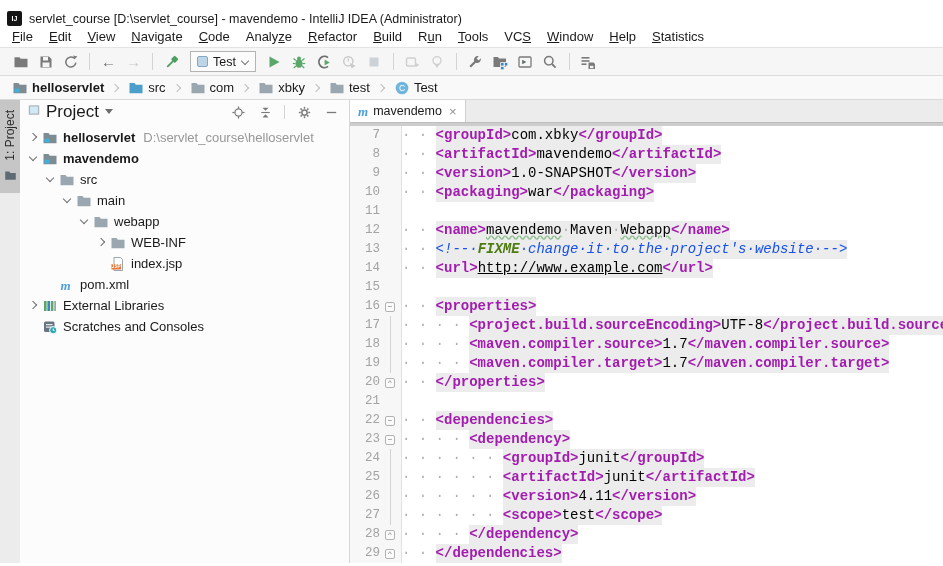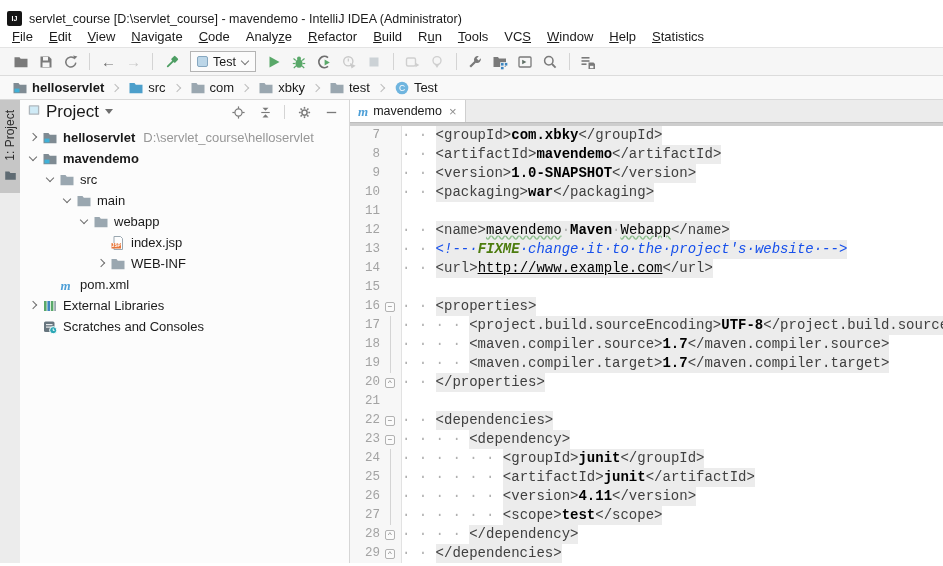--- a/index.html
+++ b/index.html
@@ -78,22 +78,22 @@
         background:linear-gradient(to right,#f7f7f7 51px,#e2e2e2 51px,#e2e2e2 52px,#ffffff 52px);}
   .ln{height:19px;line-height:19px;display:flex;white-space:pre;}
   .num{width:30px;flex:none;text-align:right;color:#a3a3a3;font-size:12.5px;}
   .foldcol{width:22px;flex:none;position:relative;}
   .guideline{position:absolute;left:10px;top:0;bottom:0;width:1px;background:#d4d4d4;}
   .fm{position:absolute;left:5px;top:4.5px;width:10px;height:10px;border:1px solid #b2b2b2;border-radius:2px;
       background:#fbfbfb;color:#777;font-size:8px;line-height:8px;text-align:center;
       font-family:"Liberation Sans",sans-serif;}
   .ctext{flex:1;overflow:hidden;}
   .hl{background:#ececec;display:inline-block;height:19px;}
-  .tk-tag{color:#404040;font-weight:normal;}
-  .tk-text{color:#000;font-weight:bold;}
+  .tk-tag{color:#a21caf;font-weight:bold;}
+  .tk-text{color:#000;}
   .tk-ws{color:#b0b0b0;}
   .tk-cmt{color:#1750eb;font-style:italic;}
   .tk-cmtb{color:#4d7c0f;font-style:italic;font-weight:bold;}
   .tk-url{color:#000;text-decoration:underline;}
   .tk-typo{color:#000;text-decoration:underline;text-decoration-style:wavy;text-decoration-color:#8fbf8f;}
 </style>
 </head>
 <body>
 
 <div class="app">
@@ -419,38 +419,38 @@
           <div class="trow" style="padding-left: 57px;">
             <span class="chevslot expanded"></span>
             <span class="ticon">
               <svg width="16" height="16" viewBox="0 0 16 16">
                 <path d="M1.5 3h5l1.3 1.8h6.7v8.4H1.5z" fill="#9aa7b0"></path>
               </svg>
             </span>
             <span class="tlabel">webapp</span>
           </div>
           <div class="trow" style="padding-left: 74px;">
+            <span class="chevslot collapsed"></span>
+            <span class="ticon">
+              <svg width="16" height="16" viewBox="0 0 16 16">
+                <path d="M1.5 3h5l1.3 1.8h6.7v8.4H1.5z" fill="#9aa7b0"></path>
+              </svg>
+            </span>
+            <span class="tlabel">WEB-INF</span>
+          </div>
+          <div class="trow" style="padding-left: 74px;">
             <span class="chevslot"></span>
             <span class="ticon">
               <svg width="16" height="16" viewBox="0 0 16 16">
                 <path d="M4 1.5h6.5l2 2v11H4z" fill="#fdfdfd" stroke="#9aa7b0"></path>
                 <rect x="1.5" y="8" width="9.5" height="5.5" fill="#e8773a"></rect>
                 <text x="6.2" y="12.3" text-anchor="middle" font-size="4.6" font-weight="bold" fill="#fff" font-family="Liberation Sans,sans-serif">JSP</text>
               </svg>
             </span>
             <span class="tlabel">index.jsp</span>
-          </div>
-          <div class="trow" style="padding-left: 74px;">
-            <span class="chevslot collapsed"></span>
-            <span class="ticon">
-              <svg width="16" height="16" viewBox="0 0 16 16">
-                <path d="M1.5 3h5l1.3 1.8h6.7v8.4H1.5z" fill="#9aa7b0"></path>
-              </svg>
-            </span>
-            <span class="tlabel">WEB-INF</span>
           </div>
           <div class="trow" style="padding-left: 23px;">
             <span class="chevslot"></span>
             <span class="ticon">
               <svg width="16" height="16" viewBox="0 0 16 16">
                 <text x="1.5" y="12.5" font-size="13" font-style="italic" font-weight="bold" fill="#4d9fd7" font-family="Liberation Serif,serif">m</text>
               </svg>
             </span>
             <span class="tlabel">pom.xml</span>
           </div>

